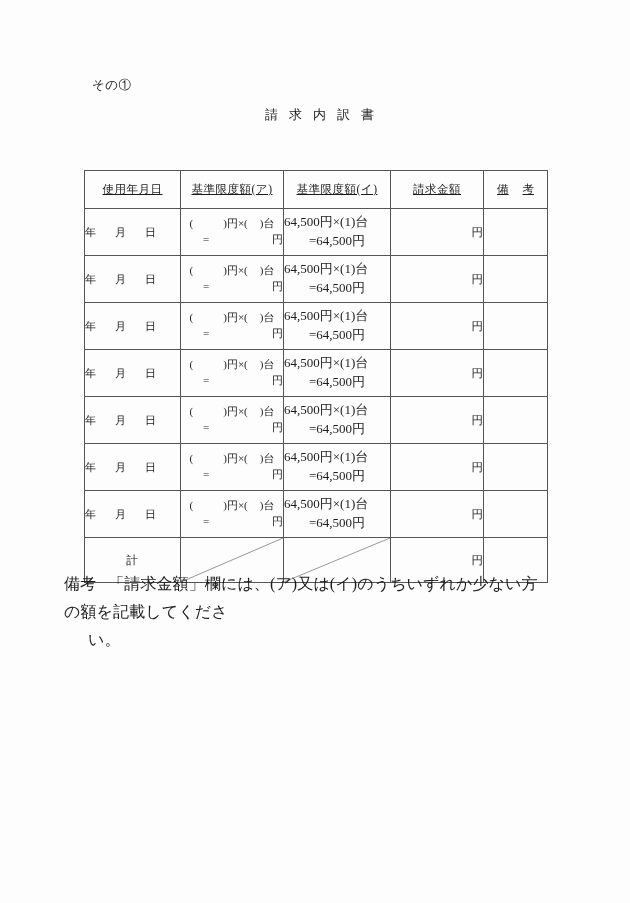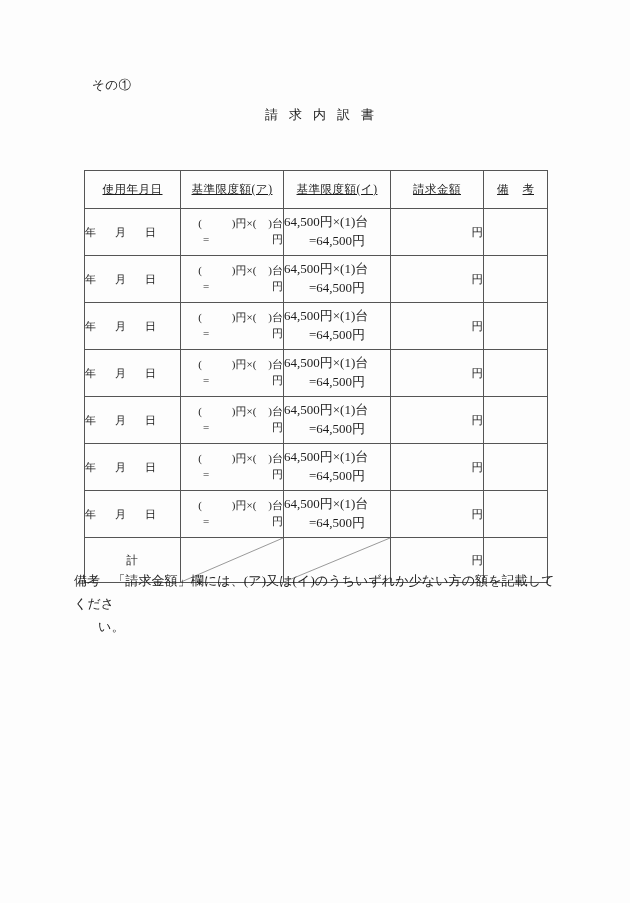--- a/index.html
+++ b/index.html
@@ -106,21 +106,21 @@
   .date-cell .seg + .seg { margin-left: 19px; }
 
   
   .calc-cell {
     font-size: 11px;
     padding: 0 5px;
     line-height: 1.45;
   }
   .calc-line1 {
     display: block;
-    text-align: right;
+    text-align: center;
     white-space: nowrap;
   }
   .calc-line2 {
     display: block;
     text-align: right;
     white-space: nowrap;
   }
   .gap-wide { display: inline-block; width: 30px; }
   .gap-small { display: inline-block; width: 12px; }
 
@@ -158,24 +158,24 @@
     position: absolute;
     inset: 0;
     width: 100%;
     height: 100%;
     display: block;
   }
 
   
   .footnote {
     position: absolute;
-    left: 74px;
+    left: 64px;
     top: 570px;
     width: 486px;
-    font-size: 13px;
+    font-size: 16px;
     line-height: 1.75;
     letter-spacing: 0.1px;
   }
   .footnote .fn-label {
     display: inline-block;
     margin-right: 12px;
   }
   .footnote .fn-body {
     display: inline;
   }

